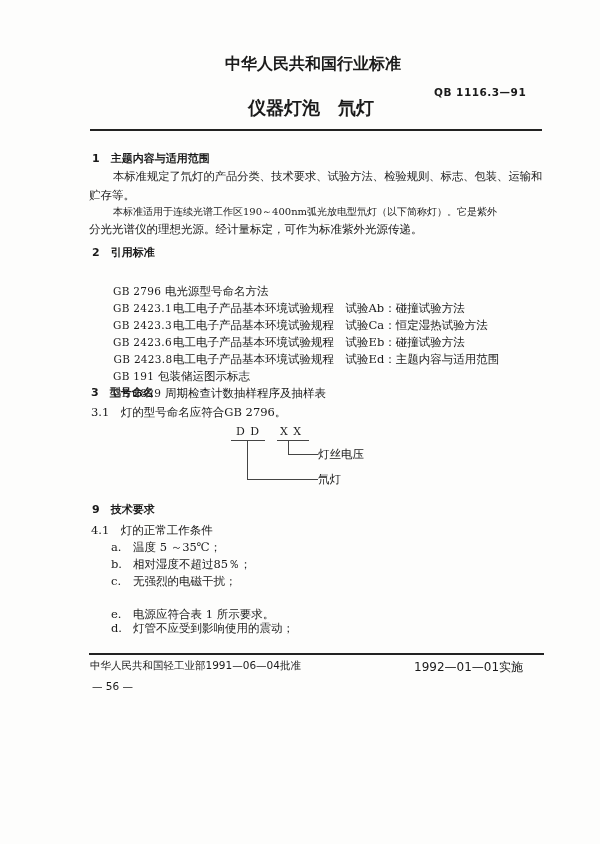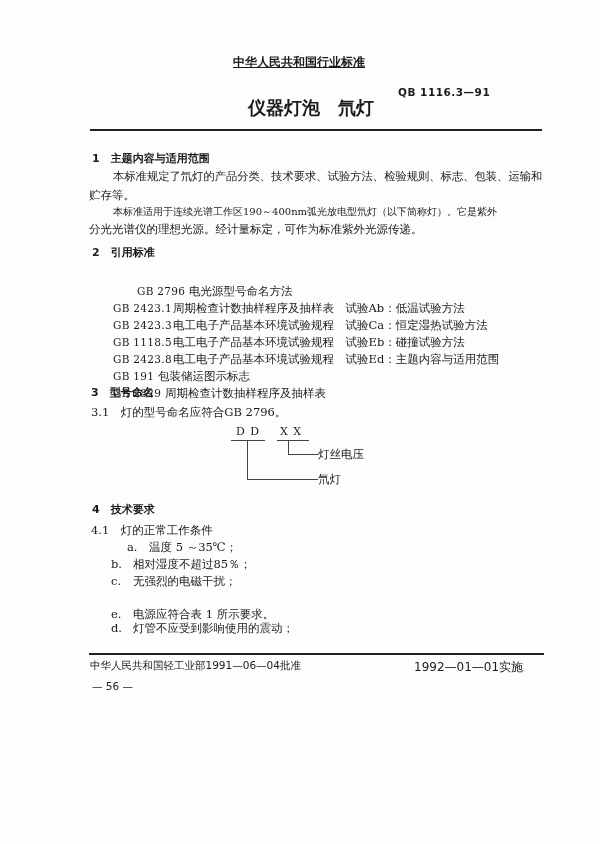--- a/index.html
+++ b/index.html
@@ -12,47 +12,47 @@
   .bold { font-weight: bold; }
   .hr { position: absolute; left: 90px; width: 452px; height: 2px; background: #222; }
   .body-text { font-size: 11.5px; line-height: 14px; }
   .ref-code { display: inline-block; font-size: 10.5px; letter-spacing: 0.3px; }
   .ref-title { display: inline-block; margin-top: 20px; }
   .diag-line { position: absolute; background: #444; }
 </style>
 </head>
 <body>
 
-<div class="abs sans bold" style="left:233px; top:54px; font-size:12px;text-decoration:underline;">中华人民共和国行业标准</div>
-<div class="abs sans bold" style="left:398px; top:86px; font-size:10.5px; letter-spacing:0.5px;text-align:center;">QB 1116.3—91</div>
+<div class="abs sans bold" style="left:225px; top:54px; font-size:16px;">中华人民共和国行业标准</div>
+<div class="abs sans bold" style="left:434px; top:86px; font-size:10.5px; letter-spacing:0.5px;text-align:center;">QB 1116.3—91</div>
 <div class="abs sans bold" style="left:248px; top:96px; font-size:18px;">仪器灯泡　氘灯</div>
 <div class="hr" style="top:129px;"></div>
 
 <div class="abs sans bold" style="left:92px; top:151px; font-size:11px;">1　主题内容与适用范围</div>
 <div class="abs body-text" style="left:113px; top:170px; font-size:11.3px;">本标准规定了氘灯的产品分类、技术要求、试验方法、检验规则、标志、包装、运输和</div>
 <div class="abs body-text" style="left:89px; top:188px;">贮存等。</div>
 <div class="abs body-text" style="left:113px; top:205px; font-size:10px;">本标准适用于连续光谱工作区190～400nm弧光放电型氘灯（以下简称灯）。它是紫外</div>
 <div class="abs body-text" style="left:89px; top:222px;">分光光谱仪的理想光源。经计量标定，可作为标准紫外光源传递。</div>
 
 <div class="abs sans bold" style="left:92px; top:245px; font-size:11px;">2　引用标准</div>
 
 <div class="abs body-text" style="left:113px; top:264px;">
-  <span class="ref-code" style="width:52px;margin-left:24px;">GB 2796</span><span class="ref-title">电光源型号命名方法</span>
+  <span class="ref-code" style="width:52px;">GB 2796</span><span class="ref-title">电光源型号命名方法</span>
 </div>
 <div class="abs body-text" style="left:113px; top:281px;">
-  <span class="ref-code" style="width:60px;">GB 2423.1</span><span class="ref-title">周期检查计数抽样程序及抽样表　试验Ab：低温试验方法</span>
+  <span class="ref-code" style="width:60px;">GB 2423.1</span><span class="ref-title">电工电子产品基本环境试验规程　试验Ab：碰撞试验方法</span>
 </div>
 <div class="abs body-text" style="left:113px; top:298px;">
   <span class="ref-code" style="width:60px;">GB 2423.3</span><span class="ref-title">电工电子产品基本环境试验规程　试验Ca：恒定湿热试验方法</span>
 </div>
 <div class="abs body-text" style="left:113px; top:315px;">
-  <span class="ref-code" style="width:60px;">GB 1118.5</span><span class="ref-title">电工电子产品基本环境试验规程　试验Eb：碰撞试验方法</span>
+  <span class="ref-code" style="width:60px;">GB 2423.6</span><span class="ref-title">电工电子产品基本环境试验规程　试验Eb：碰撞试验方法</span>
 </div>
 <div class="abs body-text" style="left:113px; top:332px;">
-  <span class="ref-code" style="width:60px;">GB 2423.8</span><span class="ref-title">电工电子产品基本环境试验规程　试验Ed：主题内容与适用范围</span>
+  <span class="ref-code" style="width:60px;text-align:center;">GB 2423.8</span><span class="ref-title">电工电子产品基本环境试验规程　试验Ed：主题内容与适用范围</span>
 </div>
 <div class="abs body-text" style="left:113px; top:349px;">
   <span class="ref-code" style="width:45px;margin-top:16px;">GB 191</span><span class="ref-title">包装储运图示标志</span>
 </div>
 <div class="abs body-text" style="left:113px; top:366px;">
   <span class="ref-code" style="width:52px;">GB 2829</span><span class="ref-title">周期检查计数抽样程序及抽样表</span>
 </div>
 
 <div class="abs sans bold" style="left:91px; top:385px; font-size:11px;">3　型号命名</div>
 <div class="abs body-text" style="left:91px; top:405px;">3.1　灯的型号命名应符合GB 2796。</div>
@@ -63,24 +63,24 @@
   <div class="diag-line" style="left:231px; top:440px; width:34px; height:1px;"></div>
   <div class="diag-line" style="left:277px; top:440px; width:32px; height:1px;"></div>
   <div class="diag-line" style="left:288px; top:440px; width:1px; height:14px;"></div>
   <div class="diag-line" style="left:288px; top:454px; width:30px; height:1px;"></div>
   <div class="diag-line" style="left:247px; top:440px; width:1px; height:39px;"></div>
   <div class="diag-line" style="left:247px; top:479px; width:71px; height:1px;"></div>
   <div class="abs body-text" style="left:318px; top:447px;font-family:Liberation Serif, serif;">灯丝电压</div>
   <div class="abs body-text" style="left:318px; top:472px;">氘灯</div>
 </div>
 
-<div class="abs sans bold" style="left:92px; top:502px; font-size:11px;">4　技术要求</div>
+<div class="abs sans bold" style="left:92px; top:502px; font-size:11px;">9　技术要求</div>
 <div class="abs body-text" style="left:91px; top:523px;">4.1　灯的正常工作条件</div>
 
-<div class="abs body-text" style="left:127px; top:540px;">
+<div class="abs body-text" style="left:111px; top:540px;">
   <span style="display:inline-block; width:22px;">a.</span><span>温度 5 ～35℃；</span>
 </div>
 <div class="abs body-text" style="left:111px; top:557px;">
   <span style="display:inline-block; width:22px;">b.</span><span>相对湿度不超过85％；</span>
 </div>
 <div class="abs body-text" style="left:111px; top:574px;">
   <span style="display:inline-block; width:22px;">c.</span><span>无强烈的电磁干扰；</span>
 </div>
 <div class="abs body-text" style="left:111px; top:591px;margin-top:30px;">
   <span style="display:inline-block; width:22px;">d.</span><span>灯管不应受到影响使用的震动；</span>

